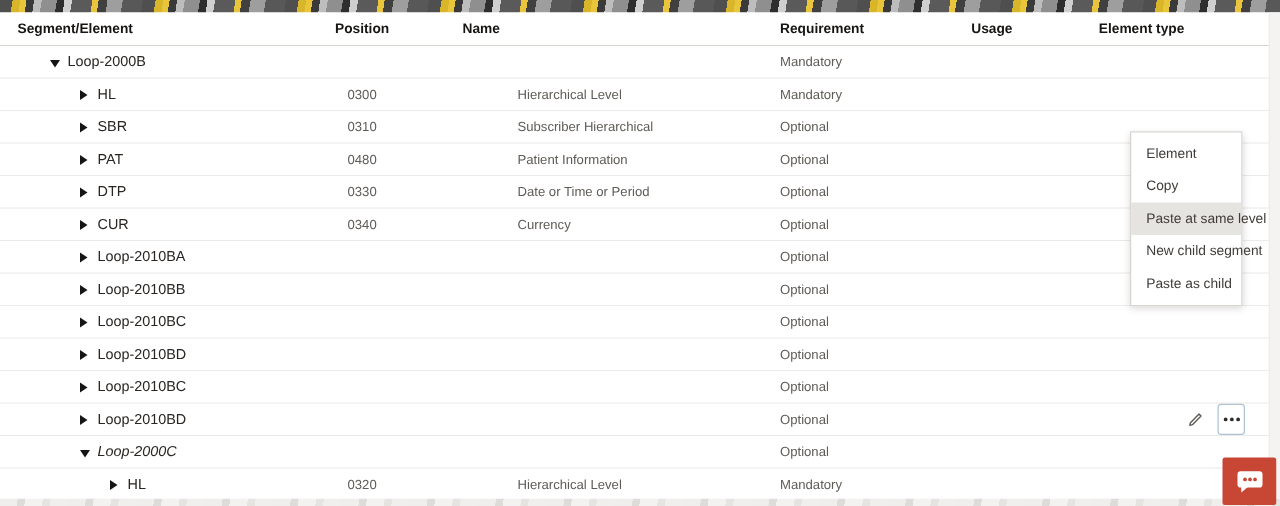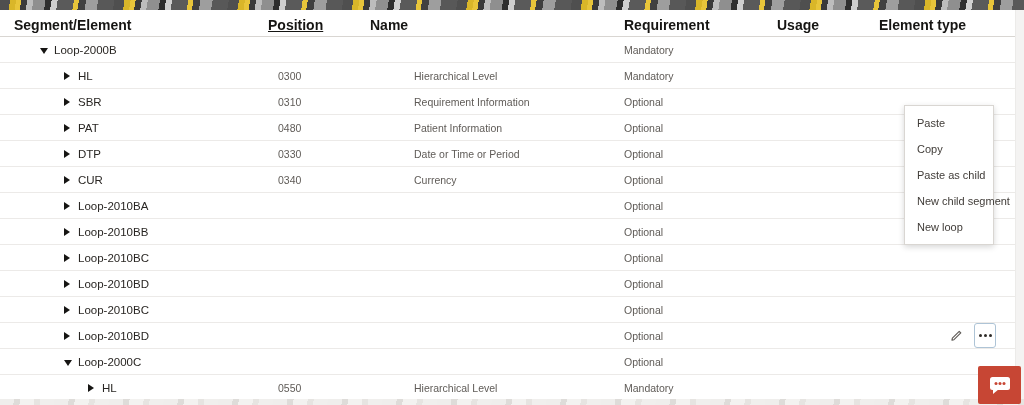--- a/index.html
+++ b/index.html
@@ -25,23 +25,23 @@
   .scroll-strip {
     position:absolute; right:0; top:10px; width:9px; height:389px;
     background:#f4f3f2; border-left:1px solid #ecebe9;
   }
 
   
   .thead {
     position:absolute; left:0; top:10px; width:1024px; height:27px;
     background:#fff; border-bottom:1px solid #d9d6d2;
   }
-  .th { position:absolute; top:7px; font-size:14px; font-weight:bold; color:#161513; white-space:nowrap; }
+  .th { position:absolute; top:7px; font-size:11px; font-weight:bold; color:#161513; white-space:nowrap; }
   .th-segment      { left:14px; }
-  .th-position     { left:268px;text-decoration:underline; }
+  .th-position     { left:268px; }
   .th-name         { left:370px; }
   .th-requirement  { left:624px; }
   .th-usage        { left:777px; }
   .th-element-type { left:879px; }
 
   
   .tbody { position:absolute; left:0; top:37px; width:916px; }
   .row { position:relative; width:1024px; height:26px; border-bottom:1px solid #eceae8; background:#fff; }
   .caret { position:absolute; top:9px; width:0; height:0; display:inline-block; }
   .caret-right { border-left:6px solid #161513; border-top:4px solid transparent; border-bottom:4px solid transparent; }
@@ -112,21 +112,21 @@
         <span class="cell pos">0300</span>
         <span class="cell nam">Hierarchical Level</span>
         <span class="cell req">Mandatory</span>
         <span class="cell usg"></span>
         <span class="cell elt"></span>
       </div>
       <div class="row">
         <span class="caret caret-right" style="left: 64px;"></span>
         <span class="cell seg" style="left: 78px;">SBR</span>
         <span class="cell pos">0310</span>
-        <span class="cell nam">Requirement Information</span>
+        <span class="cell nam">Subscriber Hierarchical</span>
         <span class="cell req">Optional</span>
         <span class="cell usg"></span>
         <span class="cell elt"></span>
       </div>
       <div class="row">
         <span class="caret caret-right" style="left: 64px;"></span>
         <span class="cell seg" style="left: 78px;">PAT</span>
         <span class="cell pos">0480</span>
         <span class="cell nam">Patient Information</span>
         <span class="cell req">Optional</span>
@@ -210,46 +210,46 @@
             </svg></button>
           <button class="more-btn">
             <i></i>
             <i></i>
             <i></i>
           </button>
         </span>
       </div>
       <div class="row">
         <span class="caret caret-down" style="left: 64px;"></span>
-        <span class="cell seg" style="left: 78px;">Loop-2000C</span>
+        <span class="cell seg" style="left: 78px; font-style: italic;">Loop-2000C</span>
         <span class="cell pos"></span>
         <span class="cell nam"></span>
         <span class="cell req">Optional</span>
         <span class="cell usg"></span>
         <span class="cell elt"></span>
       </div>
       <div class="row">
         <span class="caret caret-right" style="left: 88px;"></span>
         <span class="cell seg" style="left: 102px;">HL</span>
-        <span class="cell pos">0550</span>
+        <span class="cell pos">0320</span>
         <span class="cell nam">Hierarchical Level</span>
         <span class="cell req">Mandatory</span>
         <span class="cell usg"></span>
         <span class="cell elt"></span>
       </div>
     </div>
 
   <div class="scroll-strip"></div>
 
   <div class="context-menu" id="context-menu">
-      <div class="menu-item">Paste</div>
+      <div class="menu-item">Element</div>
       <div class="menu-item">Copy</div>
+      <div class="menu-item highlighted">Paste at same level</div>
+      <div class="menu-item">New child segment</div>
       <div class="menu-item">Paste as child</div>
-      <div class="menu-item">New child segment</div>
-      <div class="menu-item">New loop</div>
     </div>
 
   <div class="bottom-strip"></div>
 
   <button class="chat-fab">
     <span style="display:flex;">
       <svg width="26" height="22" viewBox="0 0 26 22">
         <rect x="3" y="3" width="20" height="13" rx="2.5" fill="#ffffff"></rect>
         <path d="M6 15 L6 20 L12 15 Z" fill="#ffffff"></path>
         <circle cx="9" cy="9.5" r="1.5" fill="#C74634"></circle>

